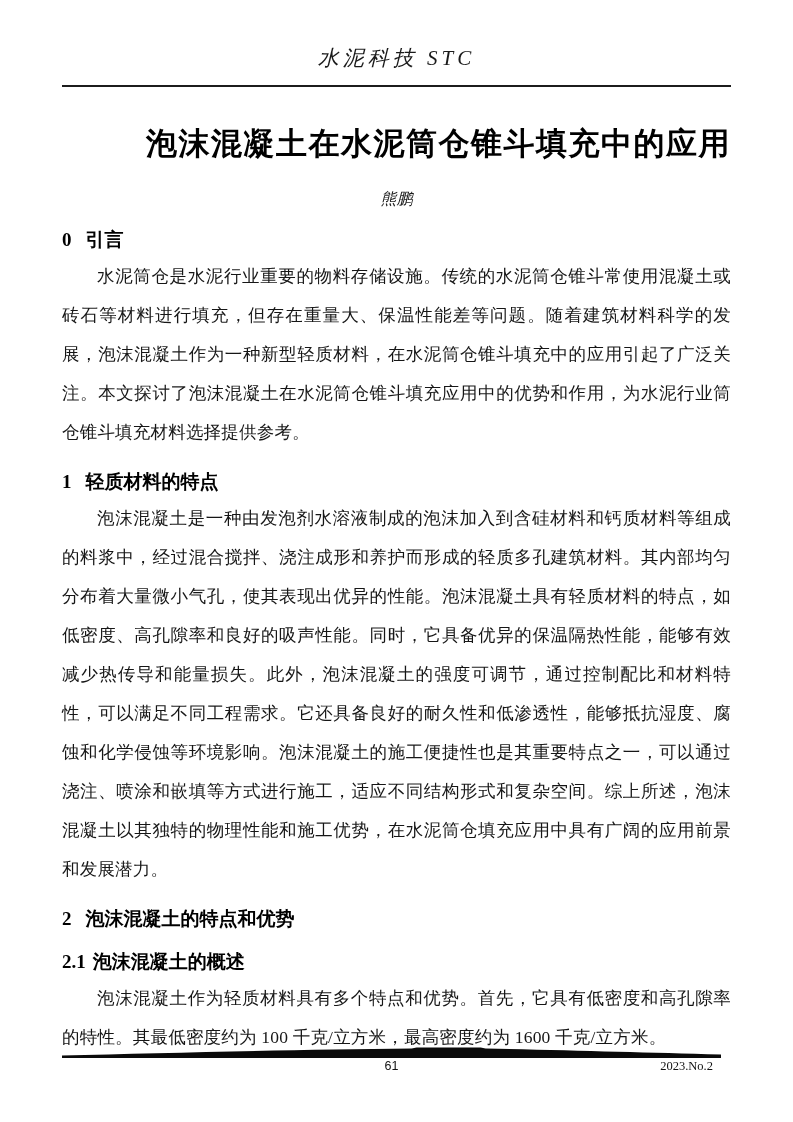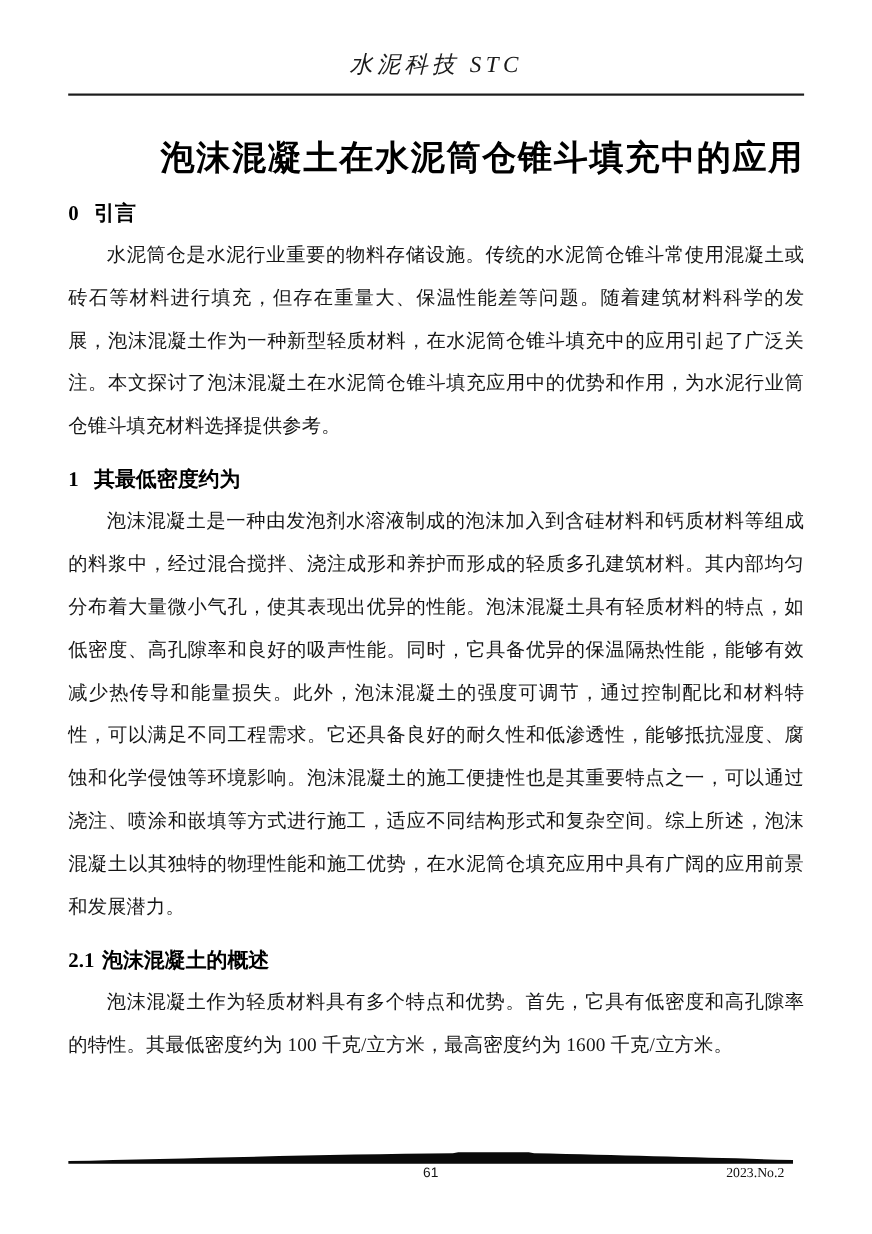--- a/index.html
+++ b/index.html
@@ -124,32 +124,36 @@
 
 <div class="page">
   <div class="content">
 
     <div class="journal-header">水泥科技 STC</div>
 
     <hr class="header-rule">
 
     <div class="article-title">泡沫混凝土在水泥筒仓锥斗填充中的应用</div>
 
+    <div class="author-name">熊鹏</div>
 
 
     <div class="sec-heading">
       <span class="sec-num">0</span><span>引言</span>
     </div>
     <p class="body-para">水泥筒仓是水泥行业重要的物料存储设施。传统的水泥筒仓锥斗常使用混凝土或砖石等材料进行填充，但存在重量大、保温性能差等问题。随着建筑材料科学的发展，泡沫混凝土作为一种新型轻质材料，在水泥筒仓锥斗填充中的应用引起了广泛关注。本文探讨了泡沫混凝土在水泥筒仓锥斗填充应用中的优势和作用，为水泥行业筒仓锥斗填充材料选择提供参考。</p>
 
     <div class="sec-heading">
-      <span class="sec-num">1</span><span>其最低密度约为</span>
+      <span class="sec-num">1</span><span>轻质材料的特点</span>
     </div>
     <p class="body-para">泡沫混凝土是一种由发泡剂水溶液制成的泡沫加入到含硅材料和钙质材料等组成的料浆中，经过混合搅拌、浇注成形和养护而形成的轻质多孔建筑材料。其内部均匀分布着大量微小气孔，使其表现出优异的性能。泡沫混凝土具有轻质材料的特点，如低密度、高孔隙率和良好的吸声性能。同时，它具备优异的保温隔热性能，能够有效减少热传导和能量损失。此外，泡沫混凝土的强度可调节，通过控制配比和材料特性，可以满足不同工程需求。它还具备良好的耐久性和低渗透性，能够抵抗湿度、腐蚀和化学侵蚀等环境影响。泡沫混凝土的施工便捷性也是其重要特点之一，可以通过浇注、喷涂和嵌填等方式进行施工，适应不同结构形式和复杂空间。综上所述，泡沫混凝土以其独特的物理性能和施工优势，在水泥筒仓填充应用中具有广阔的应用前景和发展潜力。</p>
 
+    <div class="sec-heading">
+      <span class="sec-num">2</span><span>泡沫混凝土的特点和优势</span>
+    </div>
 
     <div class="sec-heading sub">
       <span class="sec-num">2.1</span><span>泡沫混凝土的概述</span>
     </div>
     <p class="body-para">泡沫混凝土作为轻质材料具有多个特点和优势。首先，它具有低密度和高孔隙率的特性。其最低密度约为 100 千克/立方米，最高密度约为 1600 千克/立方米。</p>
 
   </div>
 
   <div class="footer">
     <svg class="footer-band" viewBox="0 0 669 14" preserveAspectRatio="none" xmlns="http://www.w3.org/2000/svg">

